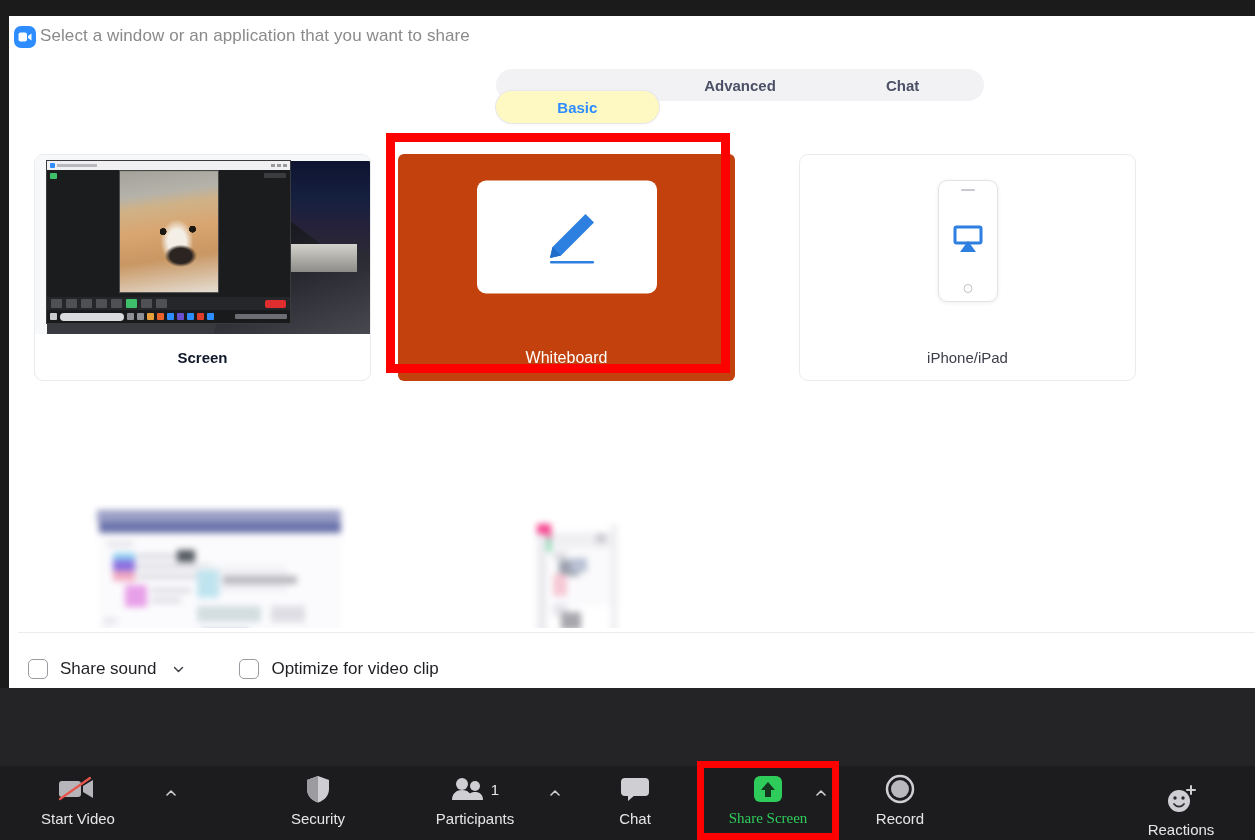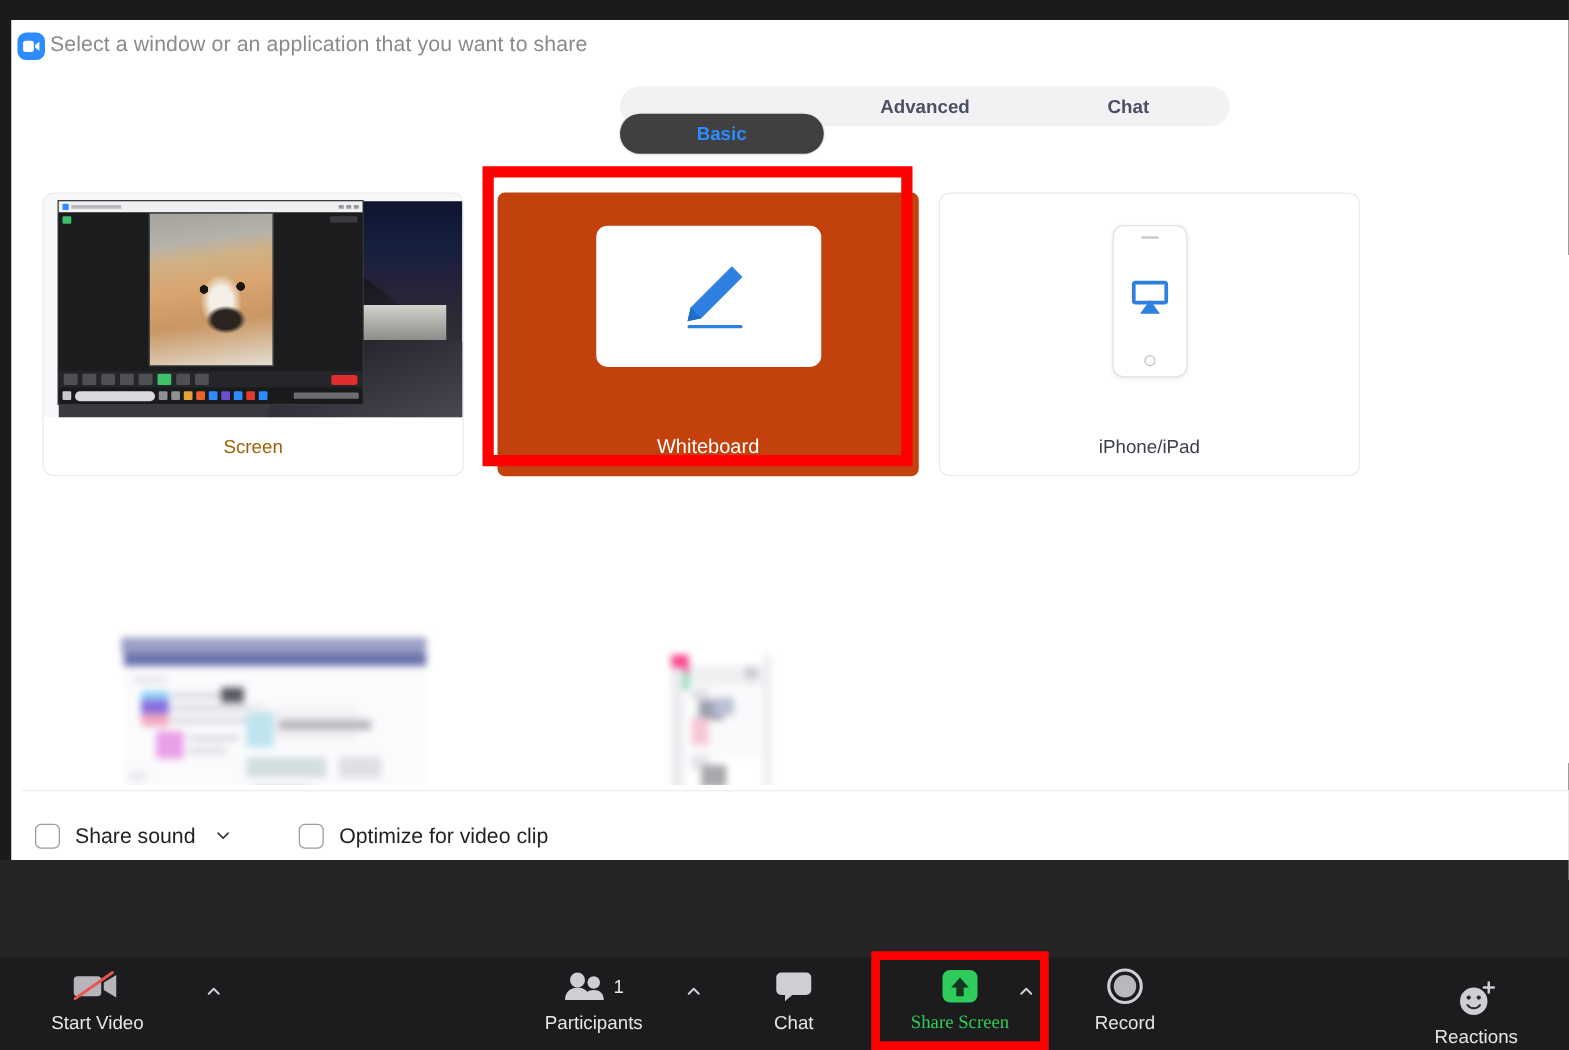--- a/index.html
+++ b/index.html
@@ -40,47 +40,47 @@
     background: #f2f2f5; border-radius: 16px;
     display: flex; align-items: center;
   }
   .tab {
     flex: 1; height: 32px; border-radius: 16px;
     display: flex; align-items: center; justify-content: center;
     font-size: 15px; font-weight: bold; color: #4b5066;
     cursor: pointer; user-select: none;
   }
   .tab.active {
-    background: #404040; color: #2d8cff;
+    background: #fef9c3; color: #2d8cff;
     box-shadow: 0 0 0 1px #e8e8ec, 0 1px 2px rgba(0,0,0,.08);
     margin-top: 44px;
   }
 
   
   .grid {
     position: absolute; left: 16px; top: 122px;
     width: 1214px; height: 490px;
     overflow: hidden;
   }
   .card {
     position: absolute;
     width: 337px; height: 227px;
     border: 1px solid #ebebed; border-radius: 9px;
     background: #fff; overflow: hidden;
     display: flex; flex-direction: column;
     cursor: pointer;
   }
   .card.c0 { left: 9px;   top: 16px; }
   .card.c1 { left: 373px; top: 16px; border: none; background: #c2410c; border-radius: 6px; }
-  .card.c2 { left: 726px; top: 16px; }
+  .card.c2 { left: 774px; top: 16px; }
 
   .card-thumb { flex: 1; position: relative; overflow: hidden; }
   .card-label {
     height: 46px; display: flex; align-items: center; justify-content: center;
-    font-size: 15px; font-weight: normal; color: #a16207;
+    font-size: 15px; font-weight: bold; color: #0f172a;
   }
   .card-label.plain { color: #3c3f4a; font-weight: normal; }
   .card-label.onblue { color: #ffffff; font-weight: normal; font-size: 16px; }
 
   
   .redbox {
     position: absolute; left: 386px; top: 133px;
     width: 344px; height: 240px;
     border: 9px solid #ff0000;
     pointer-events: none;
@@ -448,20 +448,29 @@
         </svg>
       </span>
       <span class="tlabel">Start Video</span>
     </div>
     <span class="caret" style="position:absolute; left:164px; top:20px;">
       <svg width="14" height="14" viewBox="0 0 14 14">
         <path d="M3 9 L7 5 L11 9" fill="none" stroke="#cfcfd3" stroke-width="1.6" stroke-linecap="round" stroke-linejoin="round"></path>
       </svg>
     </span>
 
+    <div class="tbtn" style="left:272px; width:92px;">
+      <span class="ticon">
+        <svg width="28" height="30" viewBox="0 0 28 30">
+          <path d="M14 2 L25 6 L25 15 C25 22 20 26.5 14 28.5 C8 26.5 3 22 3 15 L3 6 Z" fill="#cfcfd3"></path>
+          <path d="M14 2 L14 28.5 C8 26.5 3 22 3 15 L3 6 Z" fill="#9b9ba0"></path>
+        </svg>
+      </span>
+      <span class="tlabel">Security</span>
+    </div>
 
     <div class="tbtn" style="left:424px; width:102px;">
       <span class="ticon">
         <svg width="36" height="26" viewBox="0 0 36 26">
           <circle cx="11" cy="8" r="6" fill="#cfcfd3"></circle>
           <path d="M1 24 C1 17 6 14 11 14 C16 14 21 17 21 24 Z" fill="#cfcfd3"></path>
           <circle cx="24" cy="10" r="5" fill="#cfcfd3"></circle>
           <path d="M16 24 C16 18.5 19.5 16 24 16 C28.5 16 32 18.5 32 24 Z" fill="#cfcfd3"></path>
         </svg>
         <span class="pcount">1</span>

